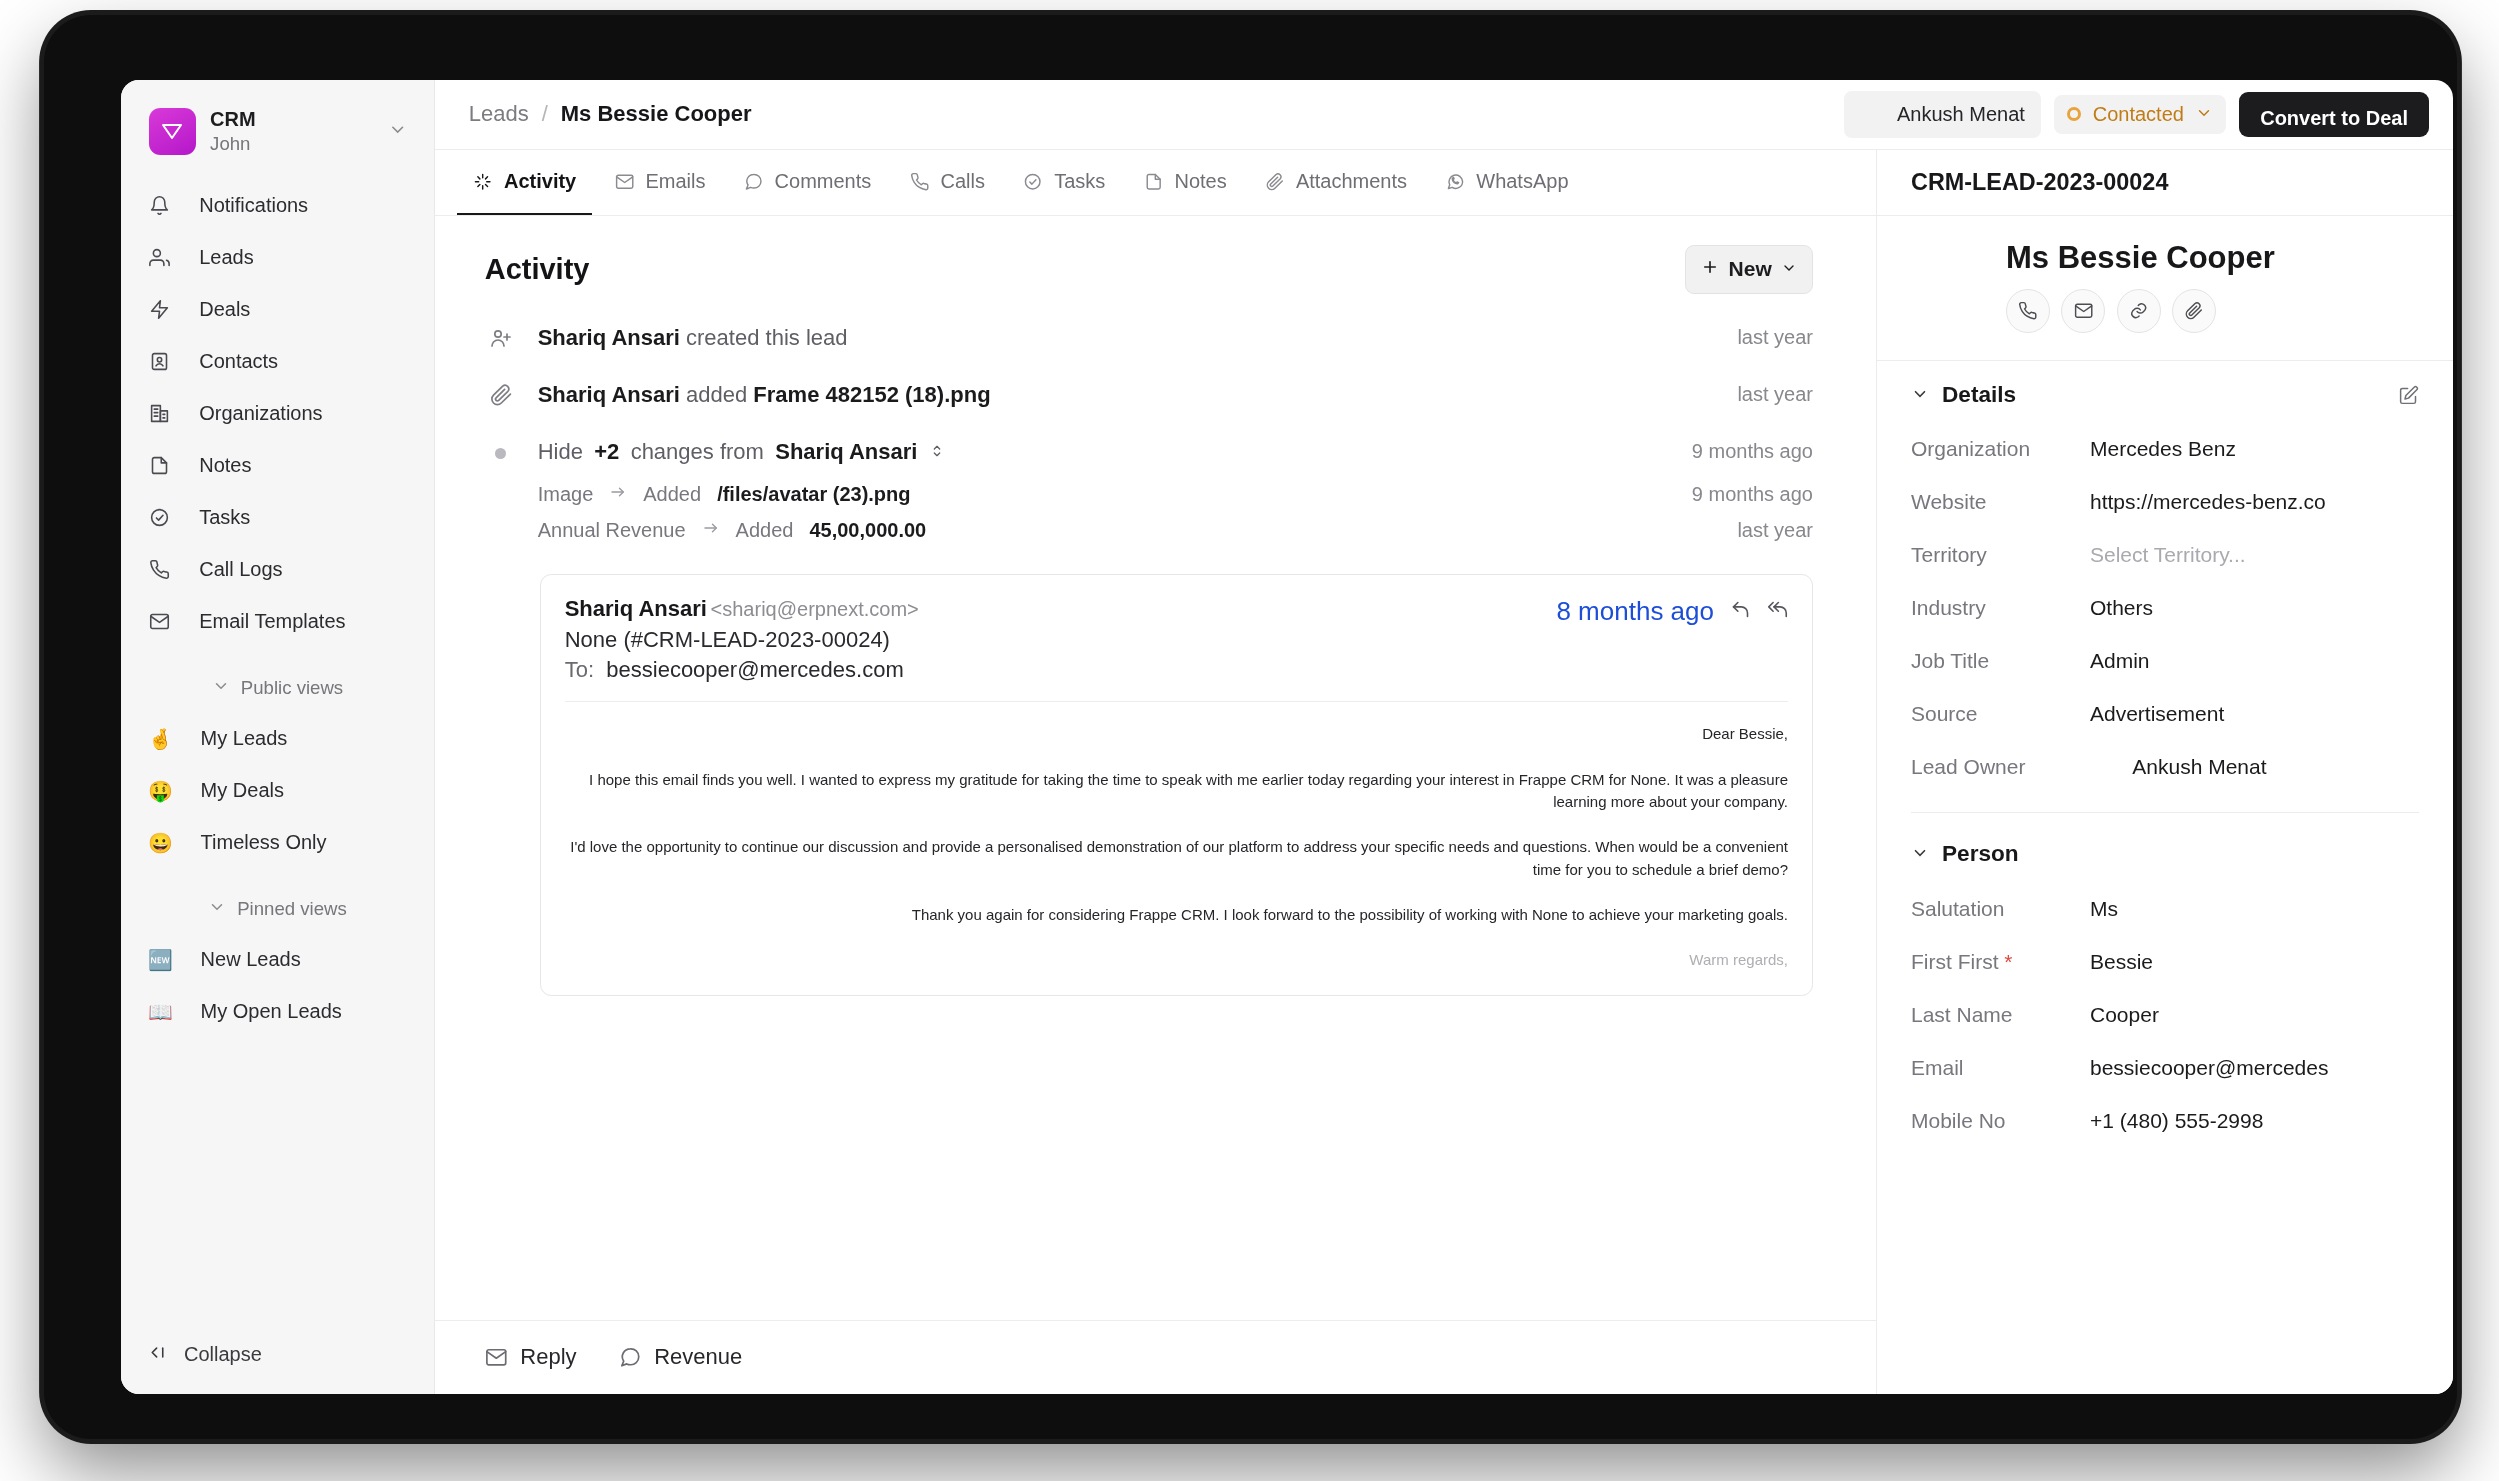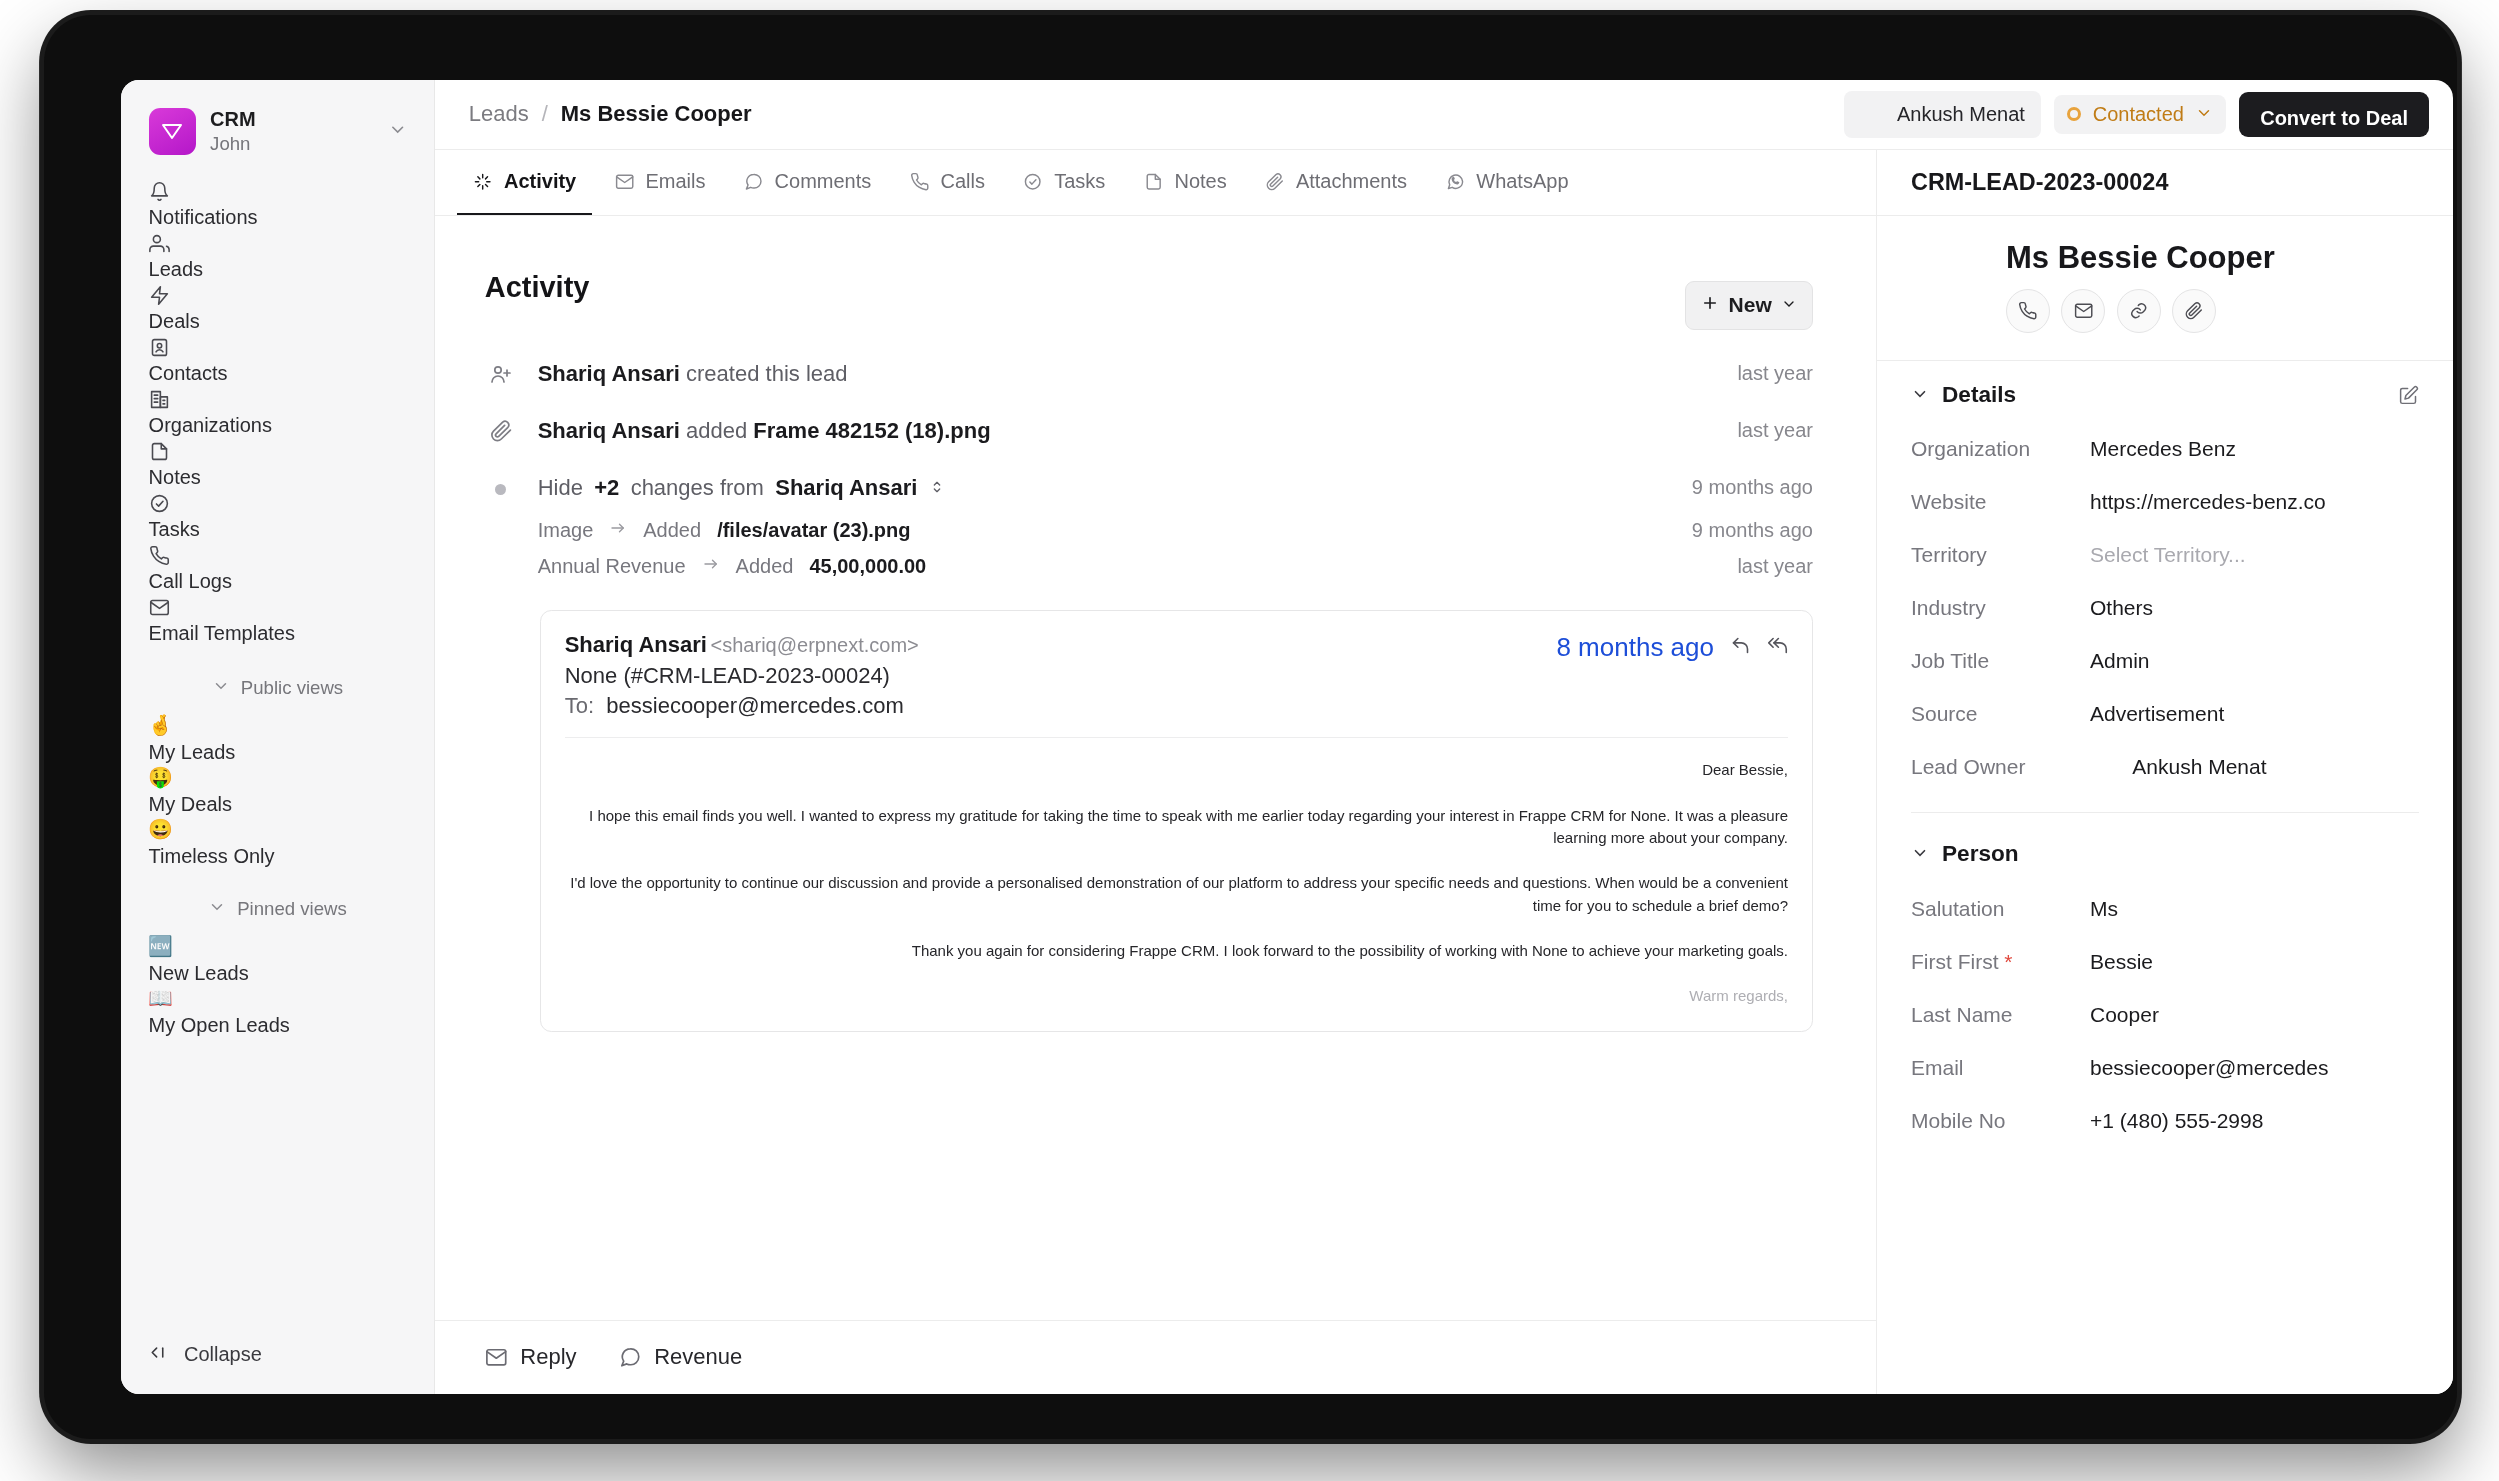--- a/index.html
+++ b/index.html
@@ -47,24 +47,24 @@
     background: linear-gradient(150deg,#d93ad9,#b417c9);
     display: flex; align-items: center; justify-content: center;
     flex: 0 0 auto;
   }
   .app-meta { flex: 1 1 auto; line-height: 1.25; }
   .app-title { font-size: 20px; font-weight: 700; color: #1d1d1f; }
   .app-user  { font-size: 18.6px; color: #76767b; }
   .chev { color: #8b8b90; flex: 0 0 auto; }
 
   .nav-item {
-    display: flex; gap: 4px;
+    display: flex; align-items: center; gap: 28px;
     height: 52px; margin: 0 14.6px; padding: 0 13px;
     border-radius: 9px; cursor: pointer;
-    color: #2c2c30; font-size: 20px; flex-direction: column;
+    color: #2c2c30; font-size: 20px;
   }
   .nav-item .ico { width: 22.6px; height: 22.6px; flex: 0 0 auto; color: #4a4a50; display:flex; align-items:center; justify-content:center;}
   .nav-group {
     display: flex; align-items: center; gap: 11.3px;
     margin: 21px 14.6px 4.9px; padding: 0 13px;
     font-size: 18.6px; color: #76767b; cursor: pointer; height: 39px; justify-content: center;
   }
   .emoji { font-size: 20px; width: 24px; text-align: center; }
   #collapse {
     margin-top: auto; margin-bottom: 13px;
@@ -124,21 +124,21 @@
   .tab.active .ico { color: #18181b; }
 
   
   #activity-scroll { flex: 1 1 auto; overflow: hidden; padding: 29px 63px 0 50px; position: relative; }
   .activity-head { display: flex; align-items: center; margin-bottom: 29px; }
   .activity-title { font-size: 29px; font-weight: 700; color: #141417; }
   .btn-new {
     display: flex; align-items: center; gap: 9.7px;
     background: #f1f1f2; border: 0.8px solid #e3e3e4; border-radius: 9px;
     height: 49px; padding: 0 14.6px; font-size: 21px; color: #1d1d20;
-    font-family: inherit; cursor: pointer; font-weight: 600; margin-top: 36px;
+    font-family: inherit; cursor: pointer; font-weight: 600;
   }
   .feed-row { display: flex; align-items: flex-start; gap: 21px; margin-bottom: 27.5px; }
   .feed-ico { width: 32px; flex: 0 0 auto; color: #7d7d84; display:flex; justify-content:center; padding-top: 3.2px;}
   .feed-text { flex: 1 1 auto; font-size: 22px; color: #5e5e65; line-height: 1.35; }
   .feed-text b { color: #1b1b1e; font-weight: 600; }
   .feed-time { font-size: 20px; color: #87878d; flex: 0 0 auto; padding-top: 3.2px; }
   .dot-bullet { width: 11.3px; height: 11.3px; border-radius: 50%; background: #b9b9bf; margin: 8px auto 0; }
   .sub-row { display: flex; align-items: center; gap: 16px; margin: 0 0 13px 53px; font-size: 20px; color: #77777e;}
   .sub-row .key { color: #77777e; }
   .sub-row .val { color: #1b1b1e; font-weight: 600; }

